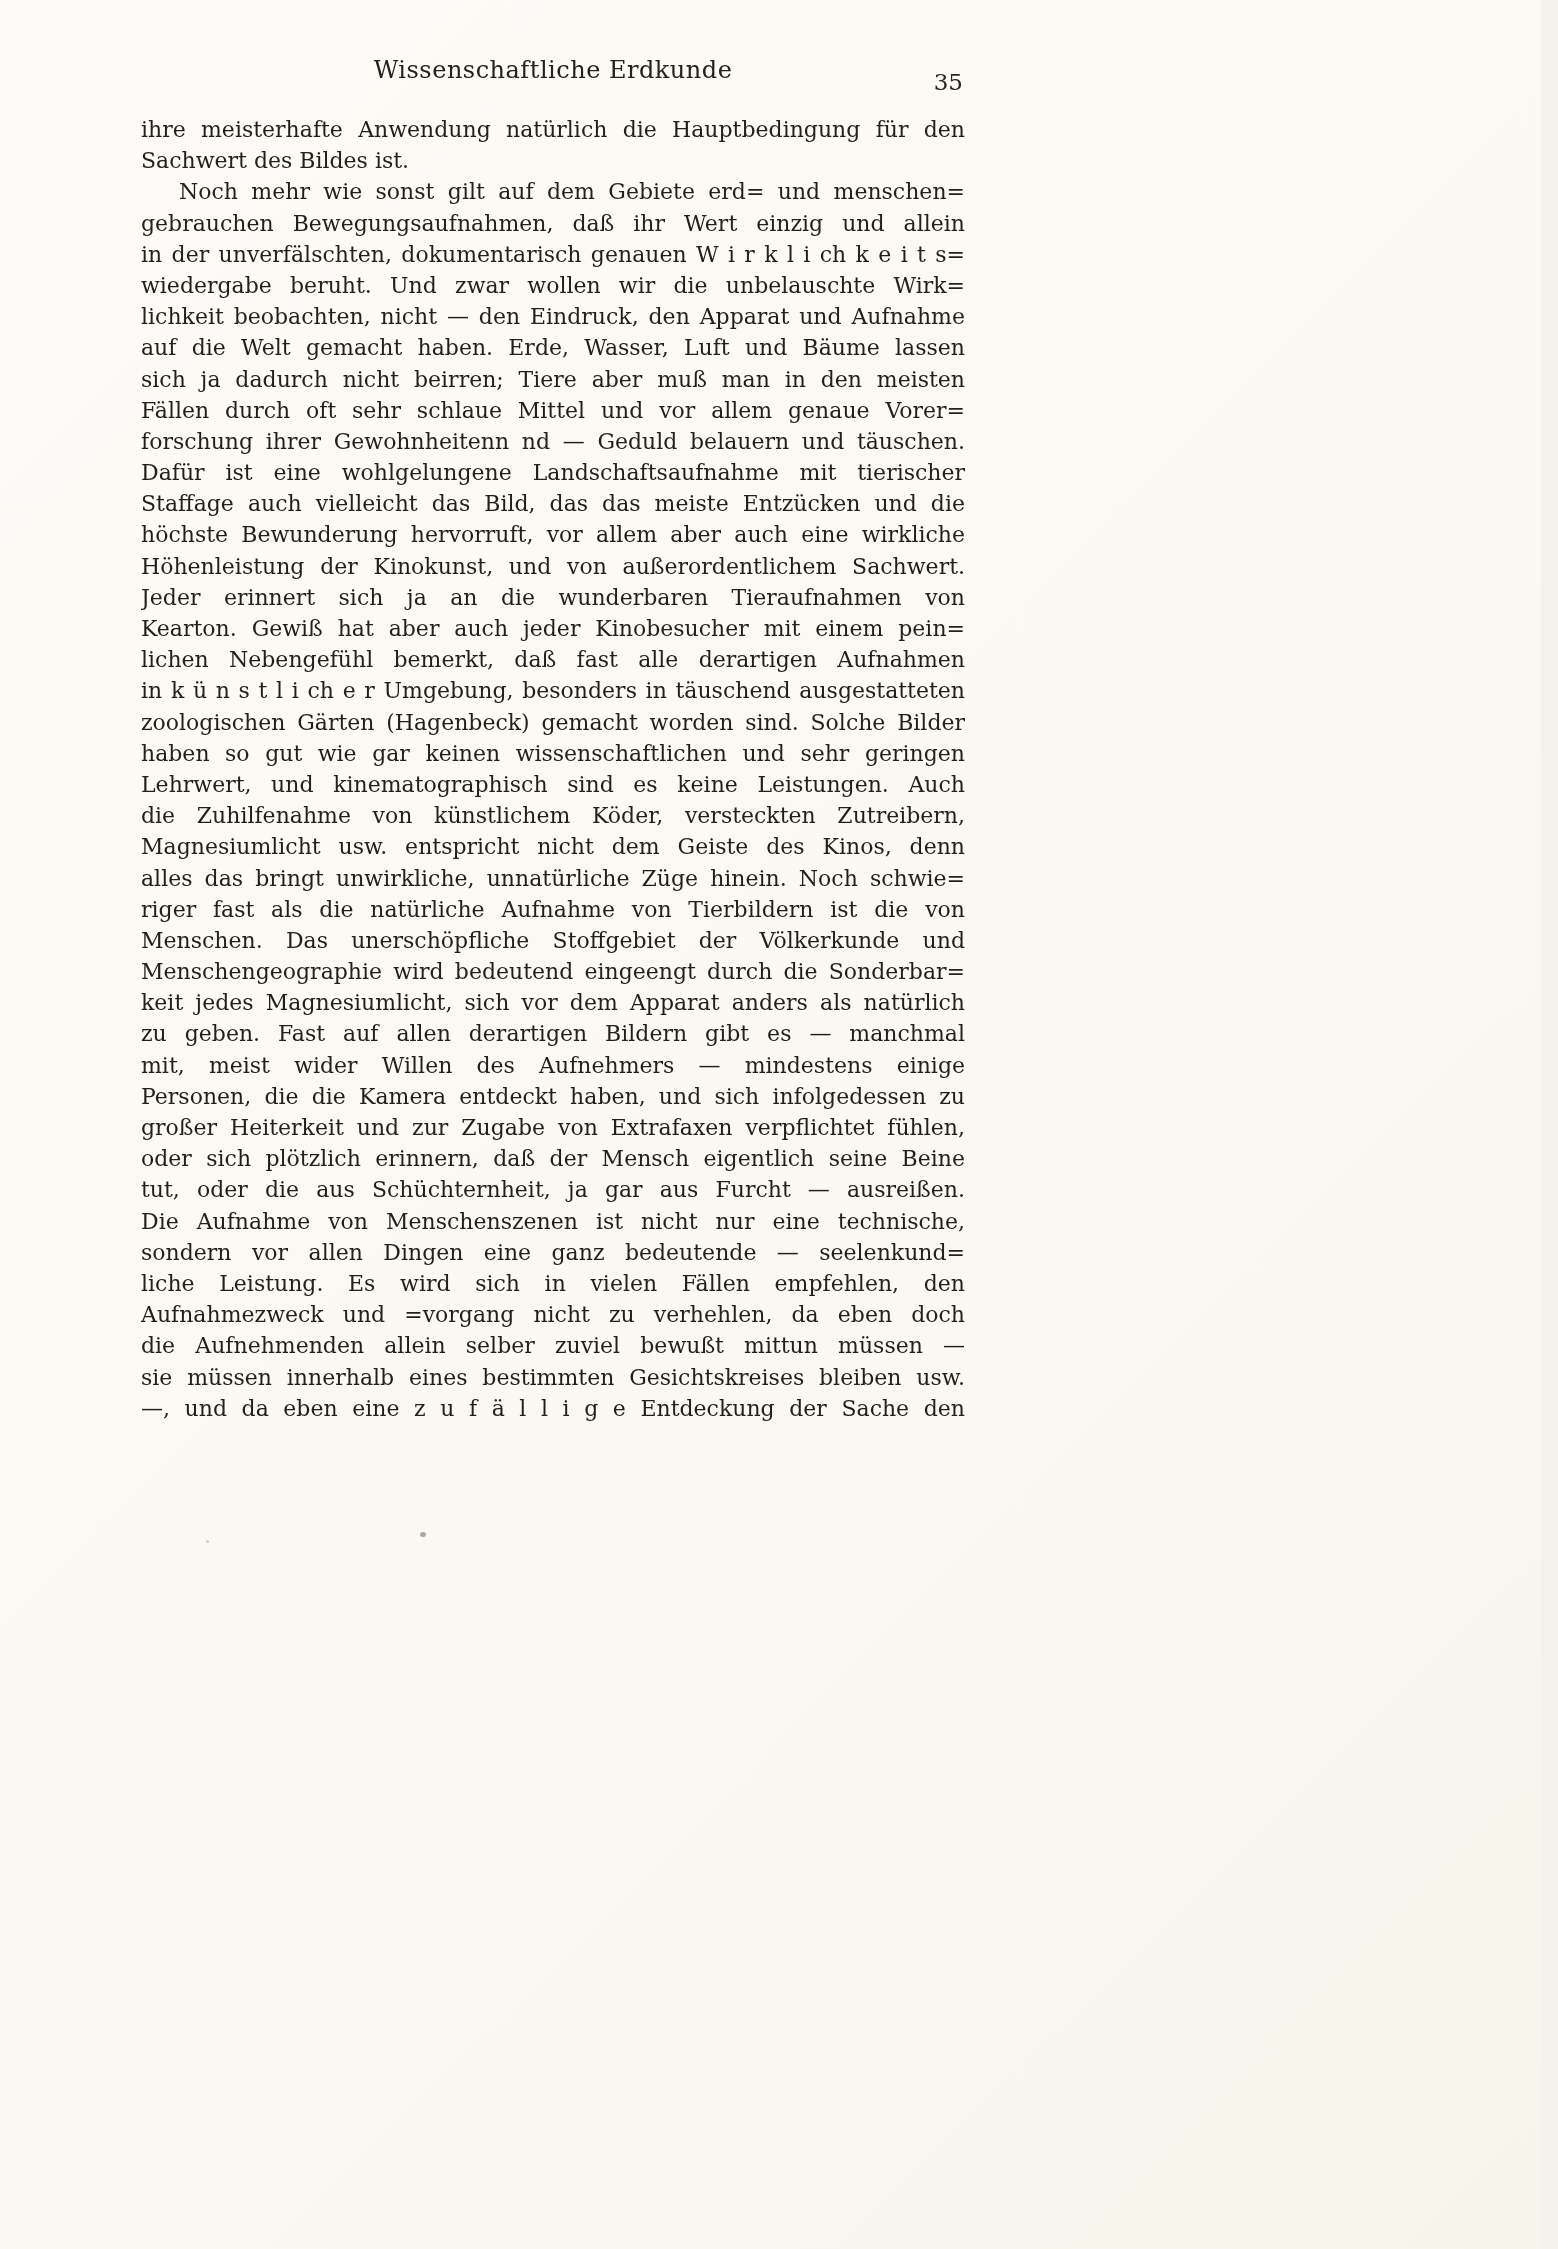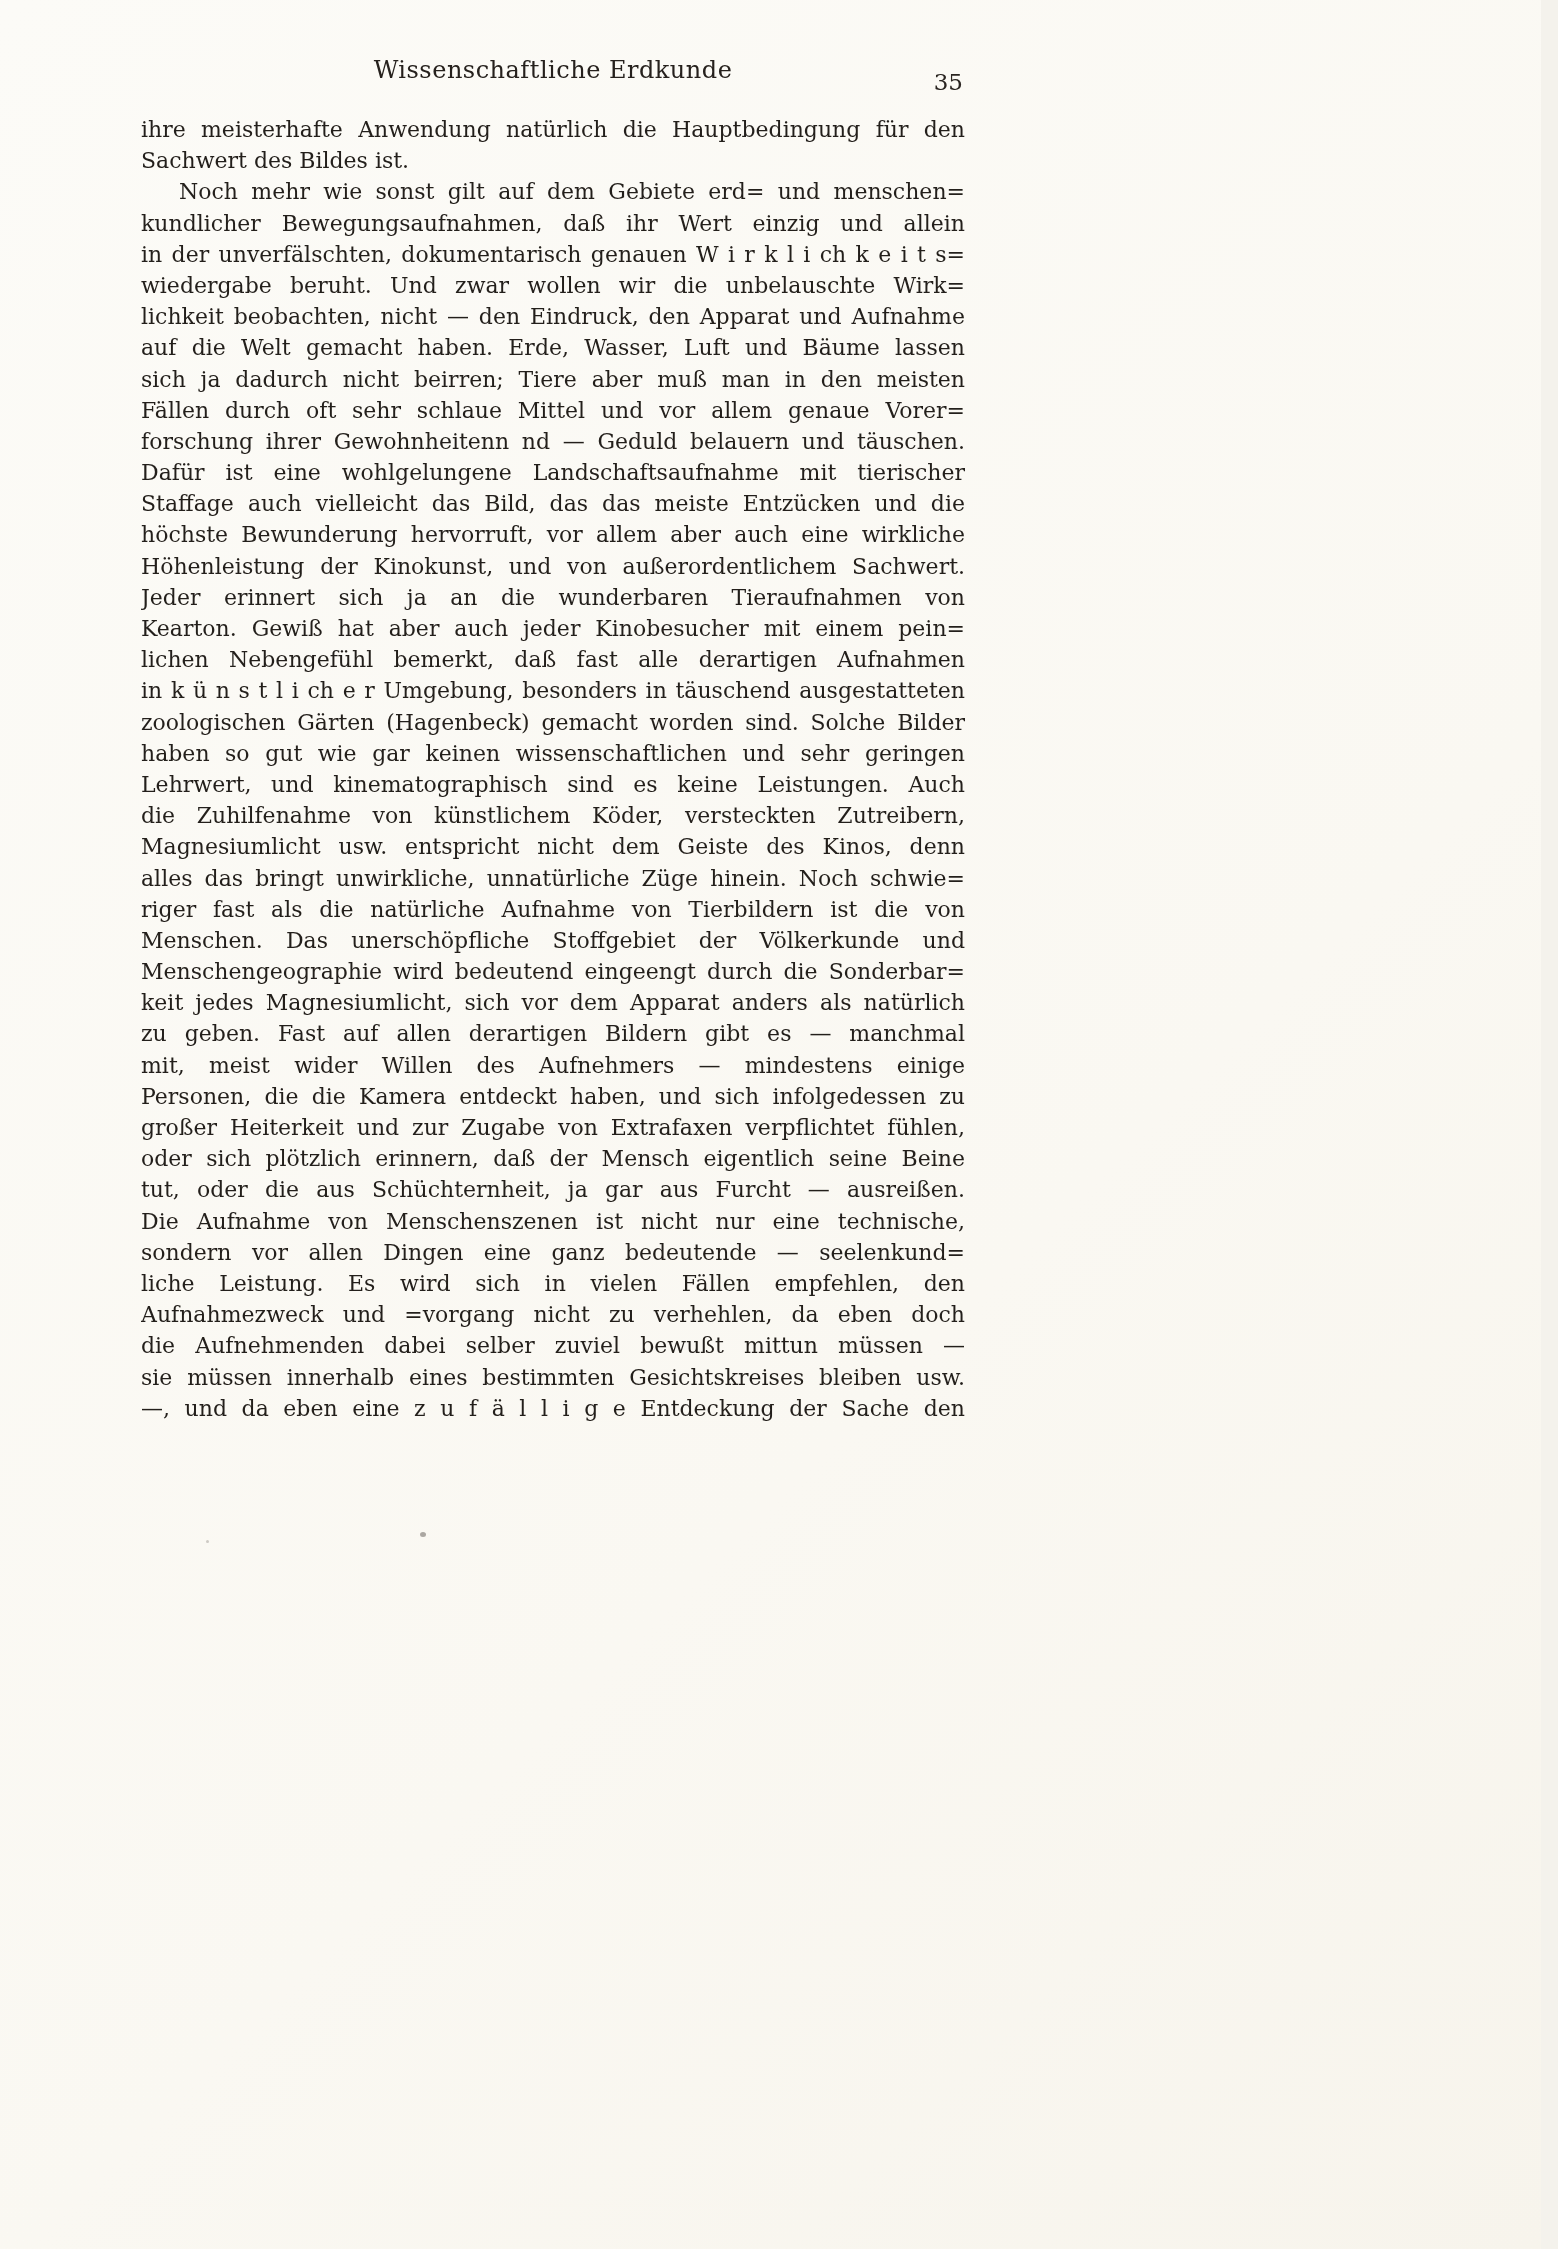--- a/index.html
+++ b/index.html
@@ -92,21 +92,21 @@
 
     <div class="page-header">
       <div class="running-title">Wissenschaftliche Erdkunde</div>
       <div class="page-number">35</div>
     </div>
 
     <div class="body-text">
       <div class="line">ihre meisterhafte Anwendung natürlich die Hauptbedingung für den</div>
       <div class="line rag">Sachwert des Bildes ist.</div>
       <div class="line indent">Noch mehr wie sonst gilt auf dem Gebiete erd= und menschen=</div>
-      <div class="line">kundlicher Bewegungsaufnahmen, daß ihr Wert einzig und allein</div>
+      <div class="line">gebrauchen Bewegungsaufnahmen, daß ihr Wert einzig und allein</div>
       <div class="line">in der unverfälschten, dokumentarisch genauen W i r k l i ch k e i t s=</div>
       <div class="line">wiedergabe beruht. Und zwar wollen wir die unbelauschte Wirk=</div>
       <div class="line">lichkeit beobachten, nicht — den Eindruck, den Apparat und Aufnahme</div>
       <div class="line">auf die Welt gemacht haben. Erde, Wasser, Luft und Bäume lassen</div>
       <div class="line">sich ja dadurch nicht beirren; Tiere aber muß man in den meisten</div>
       <div class="line">Fällen durch oft sehr schlaue Mittel und vor allem genaue Vorer=</div>
       <div class="line">forschung ihrer Gewohnheitenn nd — Geduld belauern und täuschen.</div>
       <div class="line">Dafür ist eine wohlgelungene Landschaftsaufnahme mit tierischer</div>
       <div class="line">Staffage auch vielleicht das Bild, das das meiste Entzücken und die</div>
       <div class="line">höchste Bewunderung hervorruft, vor allem aber auch eine wirkliche</div>
@@ -128,21 +128,21 @@
       <div class="line">zu geben. Fast auf allen derartigen Bildern gibt es — manchmal</div>
       <div class="line">mit, meist wider Willen des Aufnehmers — mindestens einige</div>
       <div class="line">Personen, die die Kamera entdeckt haben, und sich infolgedessen zu</div>
       <div class="line">großer Heiterkeit und zur Zugabe von Extrafaxen verpflichtet fühlen,</div>
       <div class="line">oder sich plötzlich erinnern, daß der Mensch eigentlich seine Beine</div>
       <div class="line">tut, oder die aus Schüchternheit, ja gar aus Furcht — ausreißen.</div>
       <div class="line">Die Aufnahme von Menschenszenen ist nicht nur eine technische,</div>
       <div class="line">sondern vor allen Dingen eine ganz bedeutende — seelenkund=</div>
       <div class="line">liche Leistung. Es wird sich in vielen Fällen empfehlen, den</div>
       <div class="line">Aufnahmezweck und =vorgang nicht zu verhehlen, da eben doch</div>
-      <div class="line">die Aufnehmenden dabei selber zuviel bewußt mittun müssen —</div>
+      <div class="line">die Aufnehmenden allein selber zuviel bewußt mittun müssen —</div>
       <div class="line">sie müssen innerhalb eines bestimmten Gesichtskreises bleiben usw.</div>
       <div class="line">—, und da eben eine z u f ä l l i g e Entdeckung der Sache den</div>
     </div>
 
   </div>
 
   <div class="scan-speck"></div>
   <div class="scan-speck2"></div>
 </div>
 

